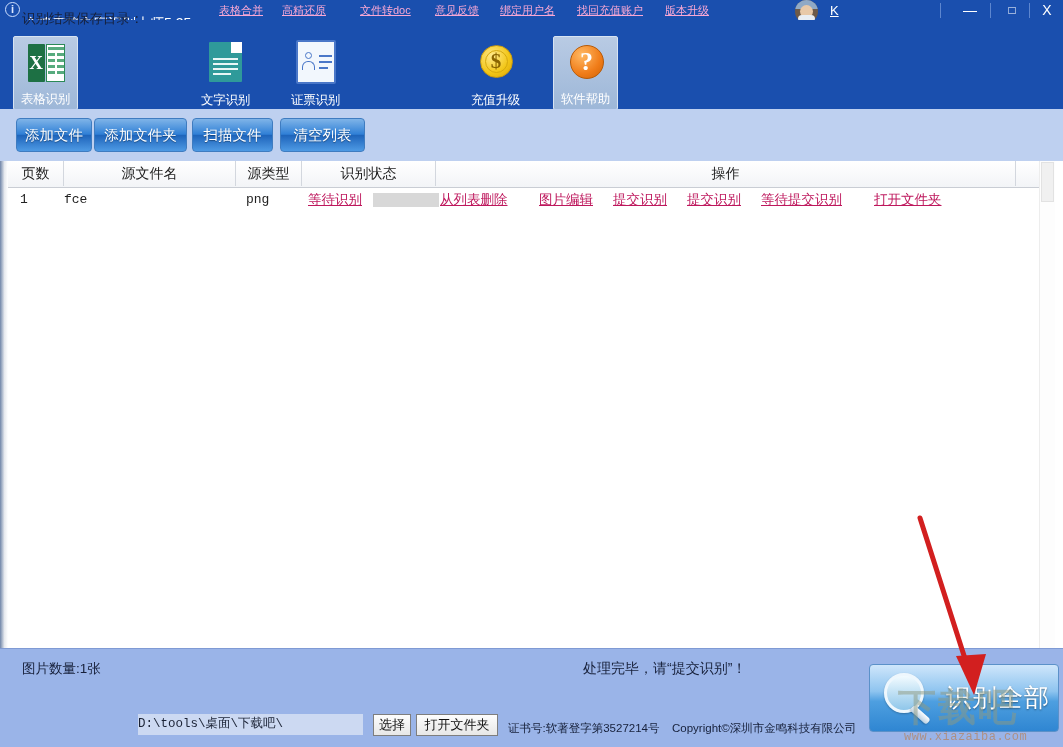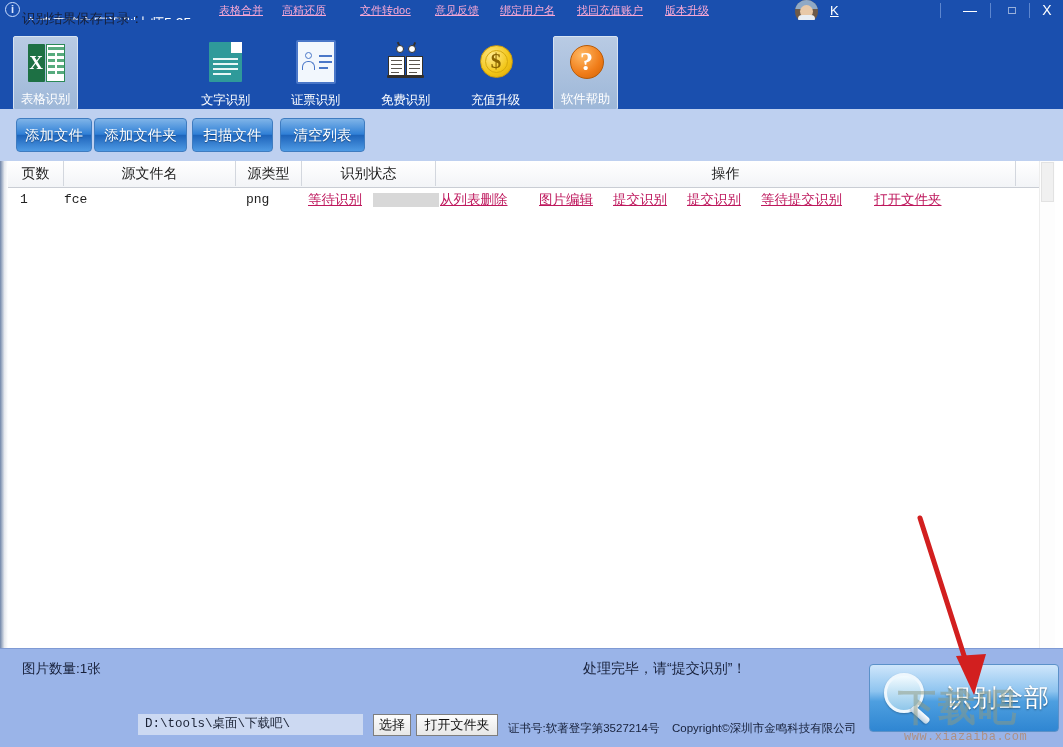--- a/index.html
+++ b/index.html
@@ -150,21 +150,21 @@
   }
   .statusbar .inner{position:absolute;left:8px;top:1px;width:1047px;height:60px;background:#9ab4e8;}
   .st-text{position:absolute;font-size:13.5px;line-height:18px;color:#17203a;white-space:nowrap;}
 
   
   .bottombar{position:absolute;left:0;top:710px;width:1063px;height:37px;background:#9ab4e8;}
   .bb-label{position:absolute;left:22px;top:10px;font-size:13.5px;line-height:18px;color:#16203a;white-space:nowrap;}
   .bb-input{position:absolute;left:138px;top:714px;width:225px;height:21px;
     background:#ccd9f2;border:none;box-sizing:border-box;
     font-family:"Liberation Mono","DejaVu Sans Mono",monospace;font-size:12.5px;
-    color:#1b2336;padding:0 7px;line-height:21px;}
+    color:#1b2336;padding:0 0;line-height:21px;}
   .wbtn{position:absolute;top:714px;height:22px;background:linear-gradient(#fdfdfd,#e7e7e7);
     border:1px solid #7e7e7e;box-sizing:border-box;font-size:13px;line-height:20px;
     text-align:center;color:#101010;cursor:pointer;}
   .bb-info{position:absolute;top:721px;font-size:11.5px;line-height:15px;color:#16203a;white-space:nowrap;}
 
   
   .bigbtn{
     position:absolute;left:869px;top:664px;width:190px;height:68px;
     background:linear-gradient(#cfe6fb,#8ec4ef 40%,#4e9fe0 55%,#2f86d2);
     border:1px solid #5b91c9;border-radius:4px;box-sizing:border-box;cursor:pointer;
@@ -266,44 +266,20 @@
           <div class="head"></div>
             <div class="tor"></div>
           <i style="left:21px;top:13px;width:13px"></i>
           <i style="left:21px;top:19px;width:13px"></i>
           <i style="left:21px;top:25px;width:9px"></i>
         </div>
       </div>
       <div class="lbl">证票识别</div>
     </div>
 
-    <div class="tool" style="left:373px">
-      <div class="glyph">
-        <div class="icobox ic-bk">
-          <div class="ant" style="left:12px;transform:rotate(-25deg)"></div>
-          <div class="ant" style="left:27px;transform:rotate(25deg)"></div>
-          <div class="eye" style="left:10px"></div>
-          <div class="eye" style="left:22px"></div>
-          <div class="pg lft">
-            <i style="left:2px;top:3px;width:11px"></i>
-              <i style="left:2px;top:7px;width:11px"></i>
-            <i style="left:2px;top:11px;width:11px"></i>
-              <i style="left:2px;top:15px;width:8px"></i>
-          </div>
-          <div class="pg rgt">
-            <i style="left:2px;top:3px;width:11px"></i>
-              <i style="left:2px;top:7px;width:11px"></i>
-            <i style="left:2px;top:11px;width:11px"></i>
-              <i style="left:2px;top:15px;width:8px"></i>
-          </div>
-          <div class="base"></div>
-        </div>
-      </div>
-      <div class="lbl">免费识别</div>
-    </div>
 
     <div class="tool" style="left:463px">
       <div class="glyph">
         <div class="icobox ic-coin">
             <div class="c"></div>
             <div class="c2"></div>
             <div class="s">$</div>
           </div>
       </div>
       <div class="lbl">充值升级</div>

